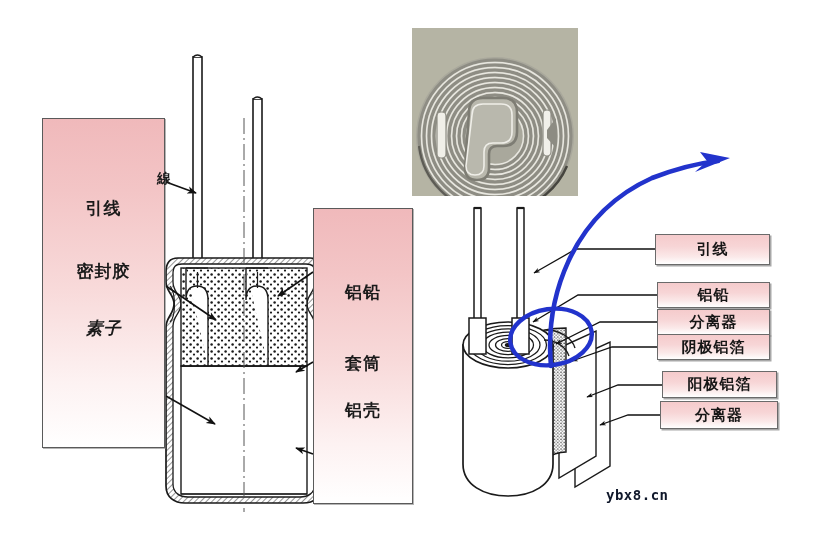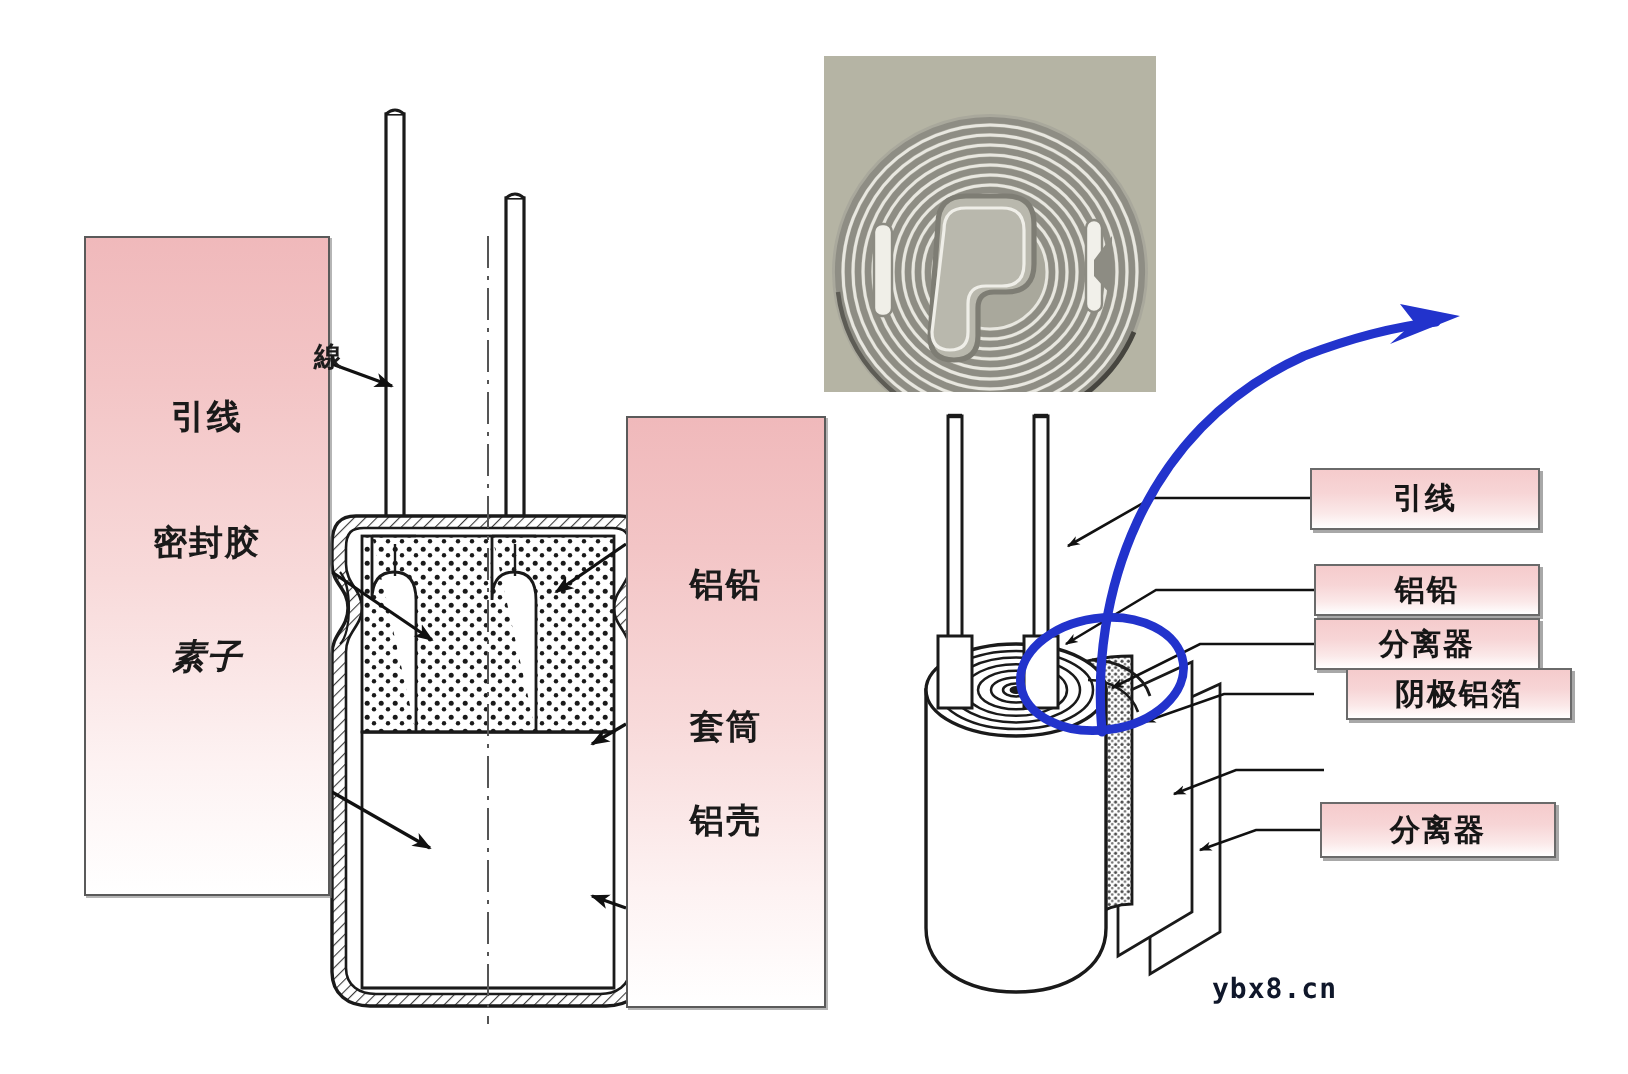--- a/index.html
+++ b/index.html
@@ -76,21 +76,21 @@
     font-size: 15px;
     font-weight: bold;
     color: #161616;
     letter-spacing: 1px;
     white-space: nowrap;
     box-shadow: 1.5px 1.5px 0 rgba(110,110,110,0.6);
   }
   #cbox-0 { left: 655px; top: 234px; width: 115px; height: 31px; }
   #cbox-1 { left: 657px; top: 282px; width: 113px; height: 26px; }
   #cbox-2 { left: 657px; top: 309px; width: 113px; height: 26px; }
-  #cbox-3 { left: 657px; top: 334px; width: 113px; height: 26px; margin-left: 16px; }
+  #cbox-3 { left: 657px; top: 334px; width: 113px; height: 26px; }
   #cbox-4 { left: 662px; top: 371px; width: 115px; height: 27px; }
   #cbox-5 { left: 660px; top: 401px; width: 118px; height: 28px; }
 
   
   #photo {
     position: absolute;
     left: 412px;
     top: 28px;
     width: 166px;
     height: 168px;
@@ -337,18 +337,19 @@
   <div class="panel" id="panel-mid">
     <div class="pline">铝铅</div>
     <div class="pline">套筒</div>
     <div class="pline">铝壳</div>
   </div>
 
   <div class="cbox" id="cbox-0">引线</div>
   <div class="cbox" id="cbox-1">铝铅</div>
   <div class="cbox" id="cbox-2">分离器</div>
   <div class="cbox" id="cbox-3">阴极铝箔</div>
+  <div class="cbox" id="cbox-4">阳极铝箔</div>
   <div class="cbox" id="cbox-5">分离器</div>
 
   <div id="lead-char">線</div>
   <div id="watermark">ybx8.cn</div>
 
 </div>
 
 </body></html>

